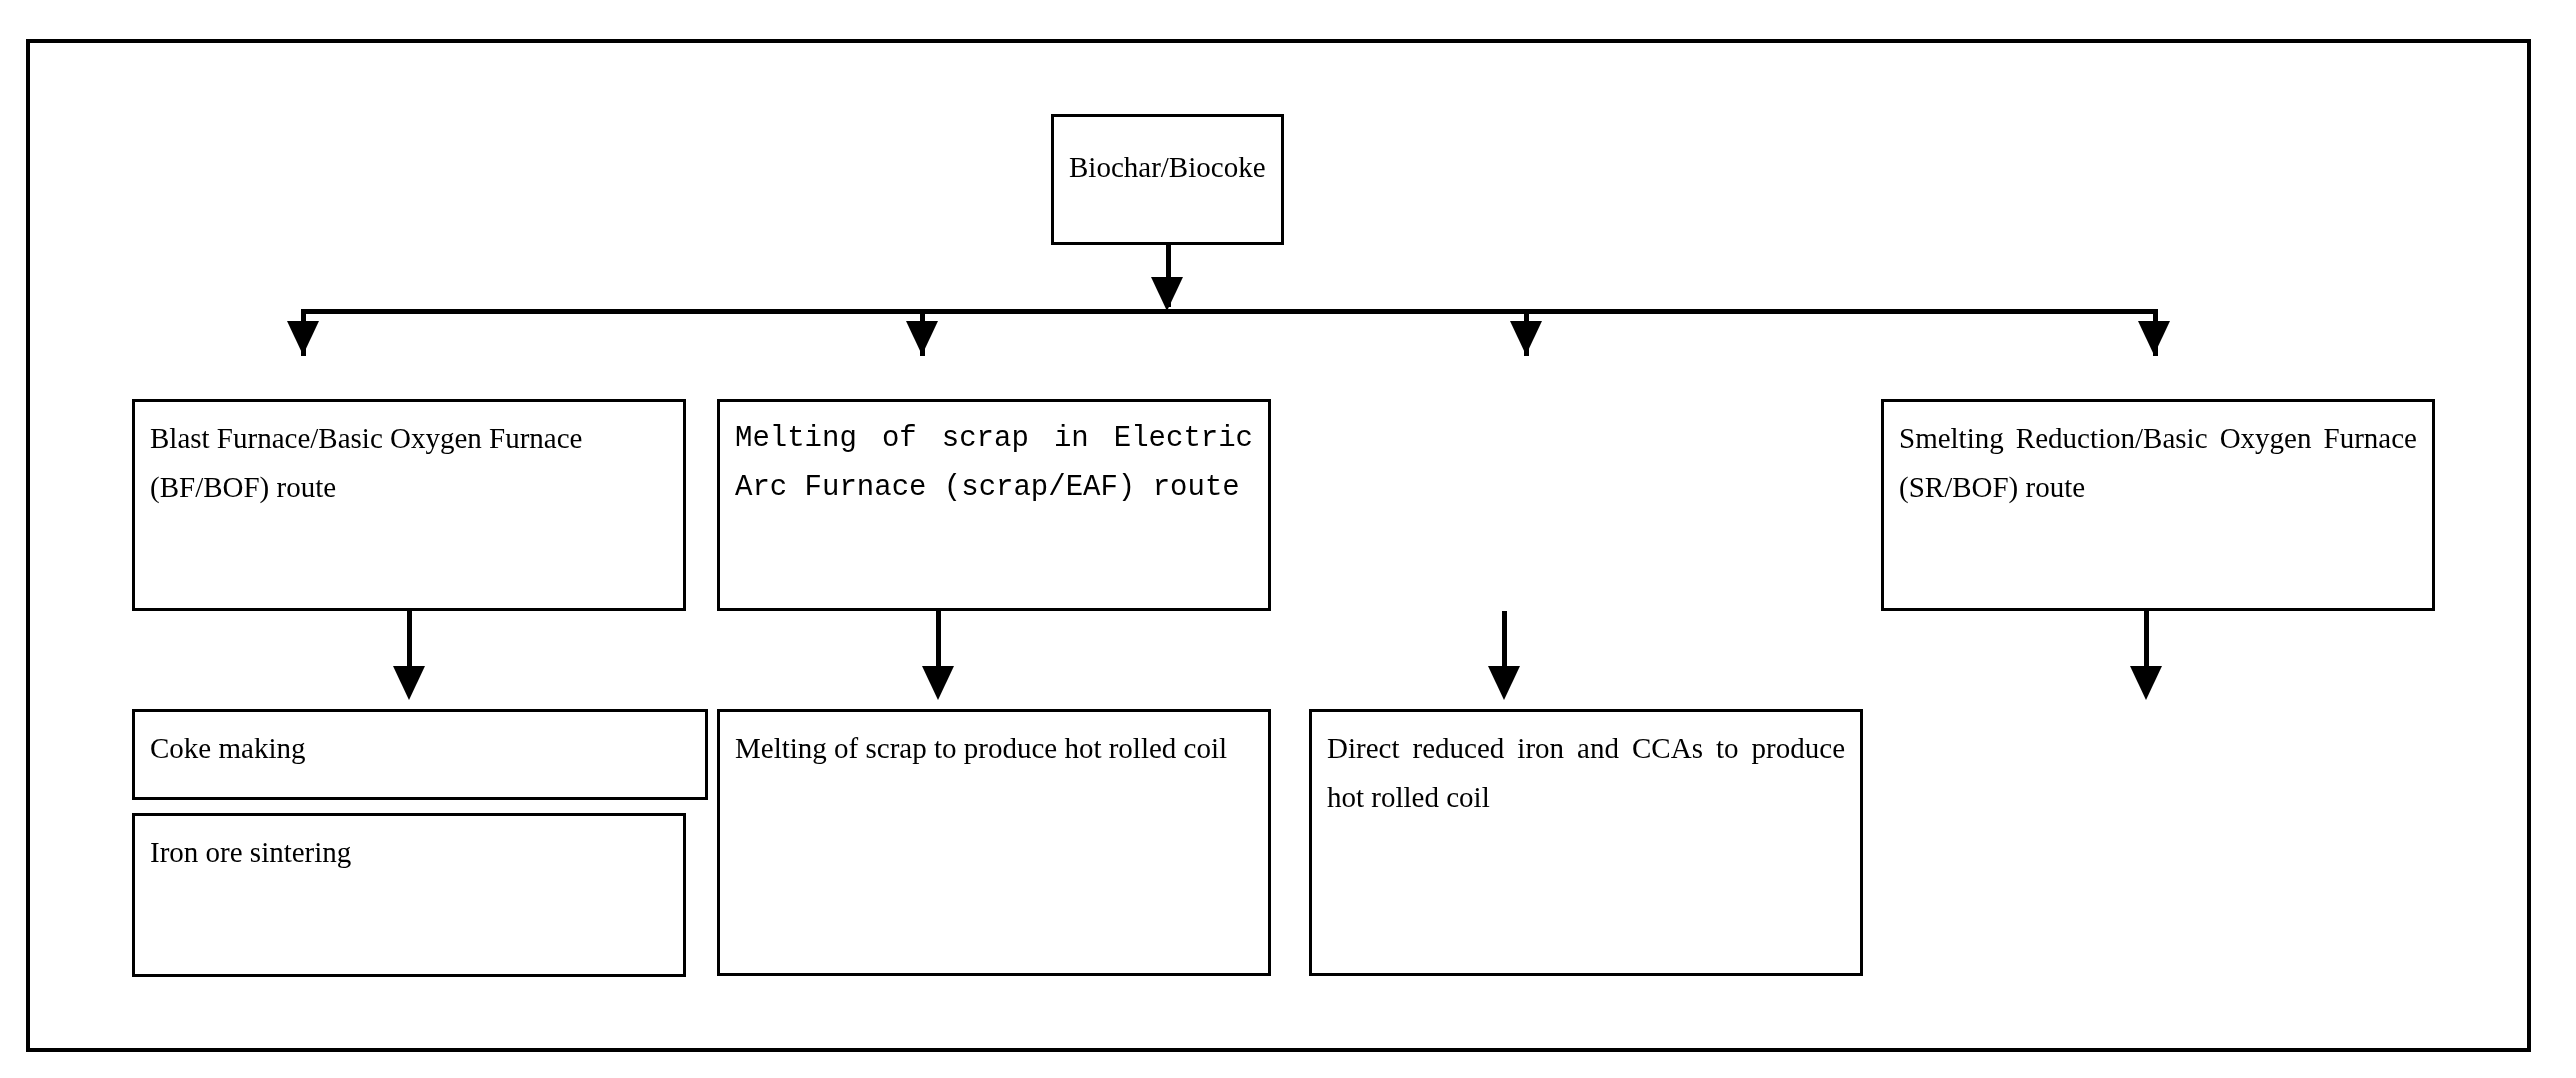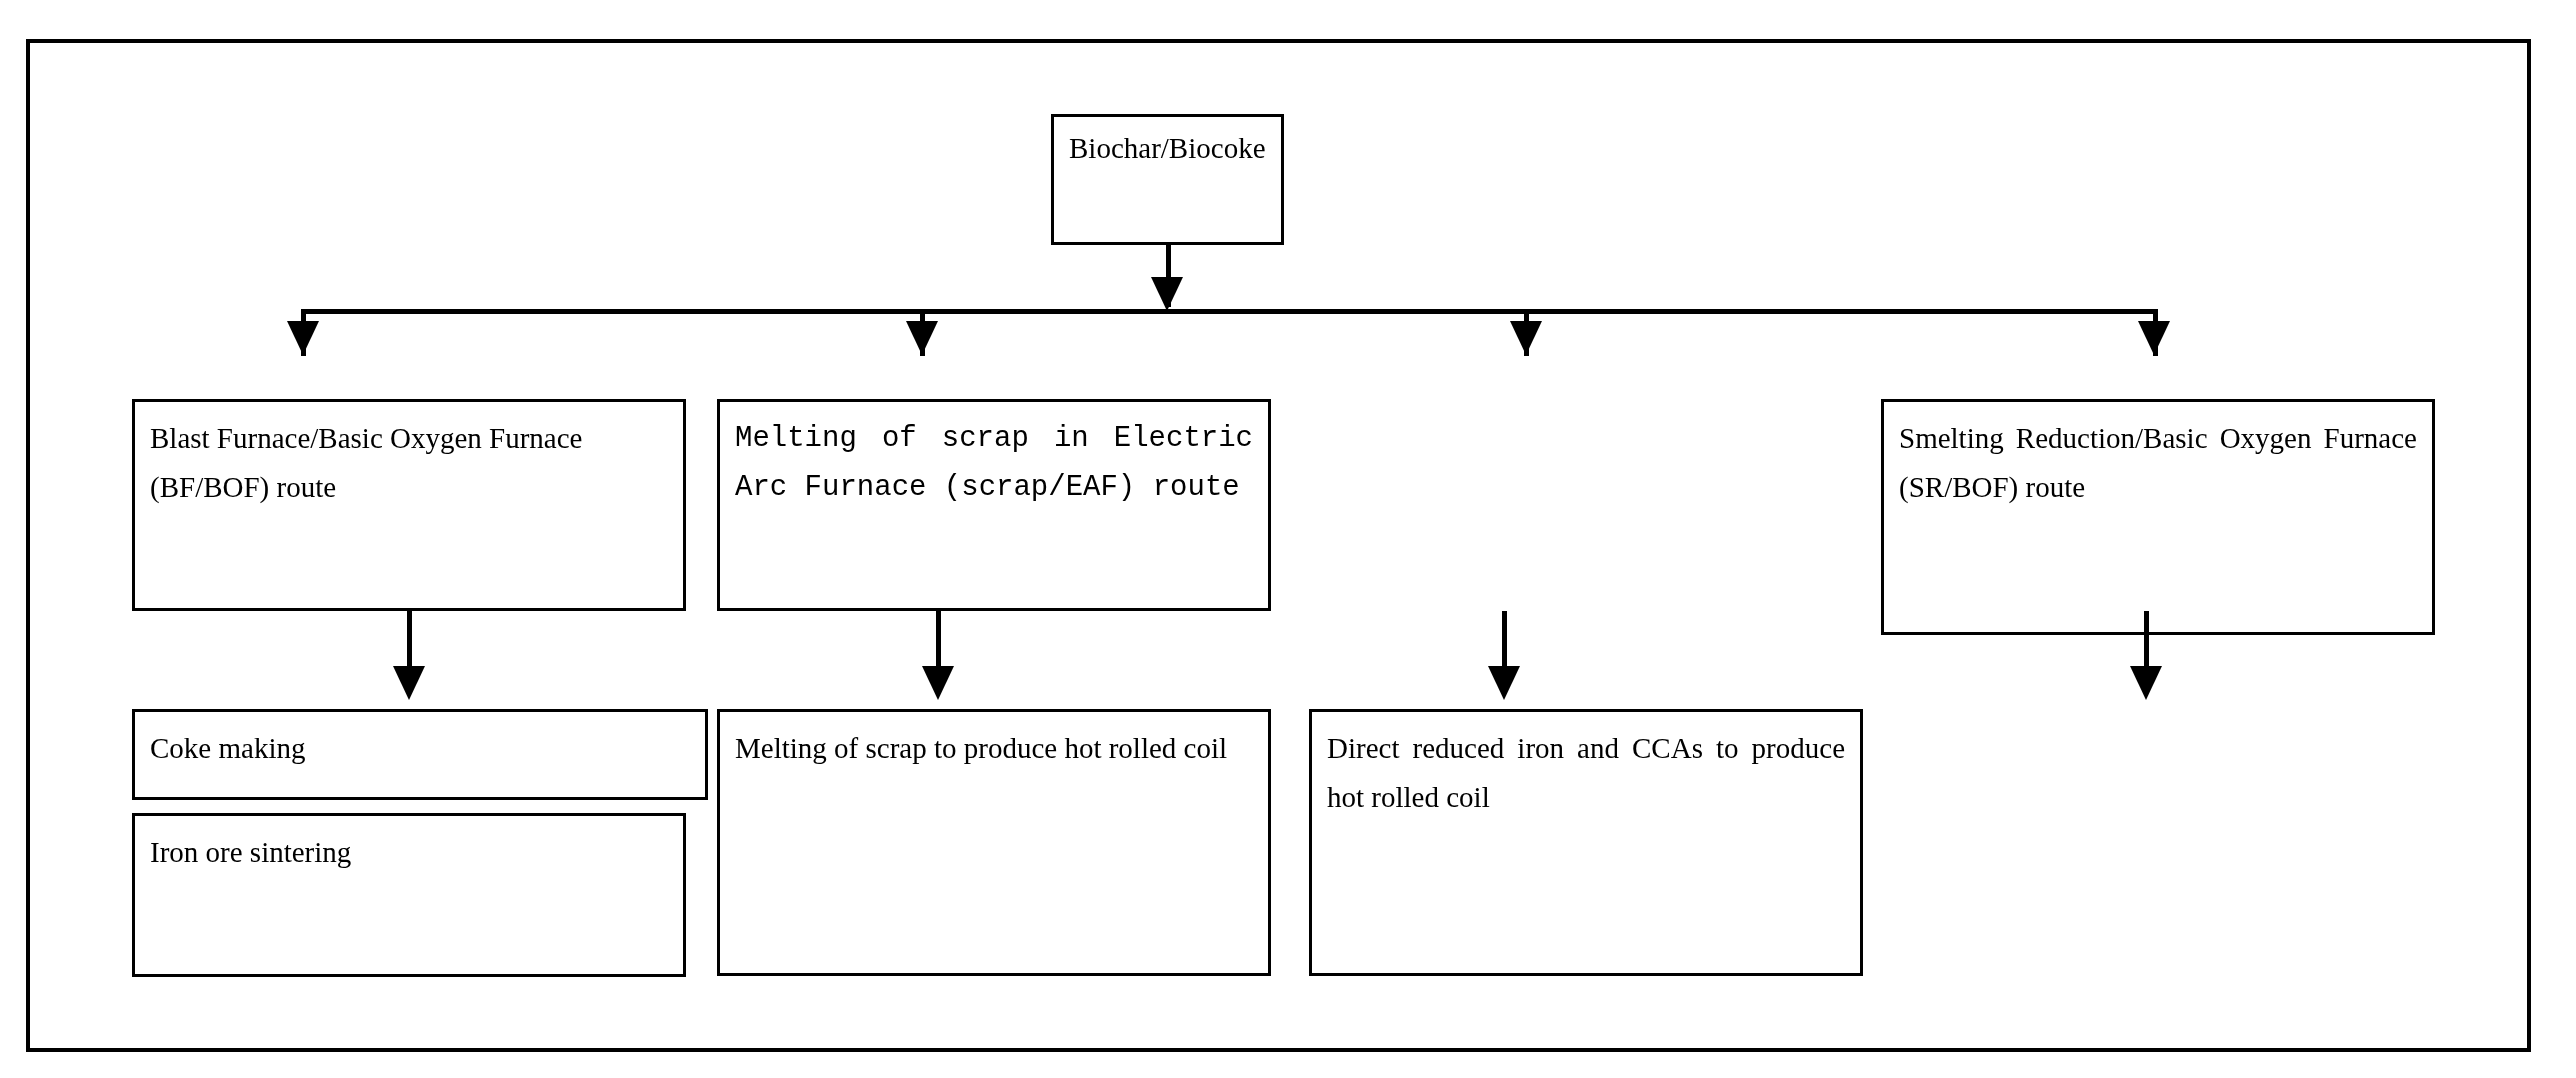--- a/index.html
+++ b/index.html
@@ -34,21 +34,21 @@
   }
   .node .node-text {
     display: block;
     font-size: 29px;
     line-height: 49px;
     color: #000000;
     padding: 12.3px 15px 0 15px;
   }
   .just .node-text { text-align: justify; text-align-last: left; }
   .left .node-text { text-align: left; }
-  .node.centerbox .node-text { padding-top: 7px; }
+  .node.centerbox .node-text { padding-top: 26px; }
 
   
   .vline {
     position: absolute;
     background: #000000;
     width: 4.8px;
   }
   .hline {
     position: absolute;
     background: #000000;
@@ -93,21 +93,21 @@
 
   <div class="node left" style="left:132px; top:399px; width:554px; height:212px;">
     <span class="node-text">Blast Furnace/Basic Oxygen Furnace (BF/BOF) route</span>
   </div>
 
   <div class="node just" style="left:717px; top:399px; width:554px; height:212px;font-family:Liberation Mono, monospace;">
     <span class="node-text">Melting of scrap in Electric Arc Furnace (scrap/EAF) route</span>
   </div>
 
 
-  <div class="node just" style="left:1881px; top:399px; width:554px; height:236px;">
+  <div class="node just" style="left:1881px; top:399px; width:554px; height:212px;">
     <span class="node-text">Smelting Reduction/Basic Oxygen Furnace (SR/BOF) route</span>
   </div>
 
   <div class="vline" style="left:407px; top:611px; height:68px;"></div>
   <div class="arrowhead" style="left:393px; top:666px;"></div>
 
   <div class="vline" style="left:936px; top:611px; height:68px;"></div>
   <div class="arrowhead" style="left:922px; top:666px;"></div>
 
   <div class="vline" style="left:1502px; top:611px; height:68px;"></div>

